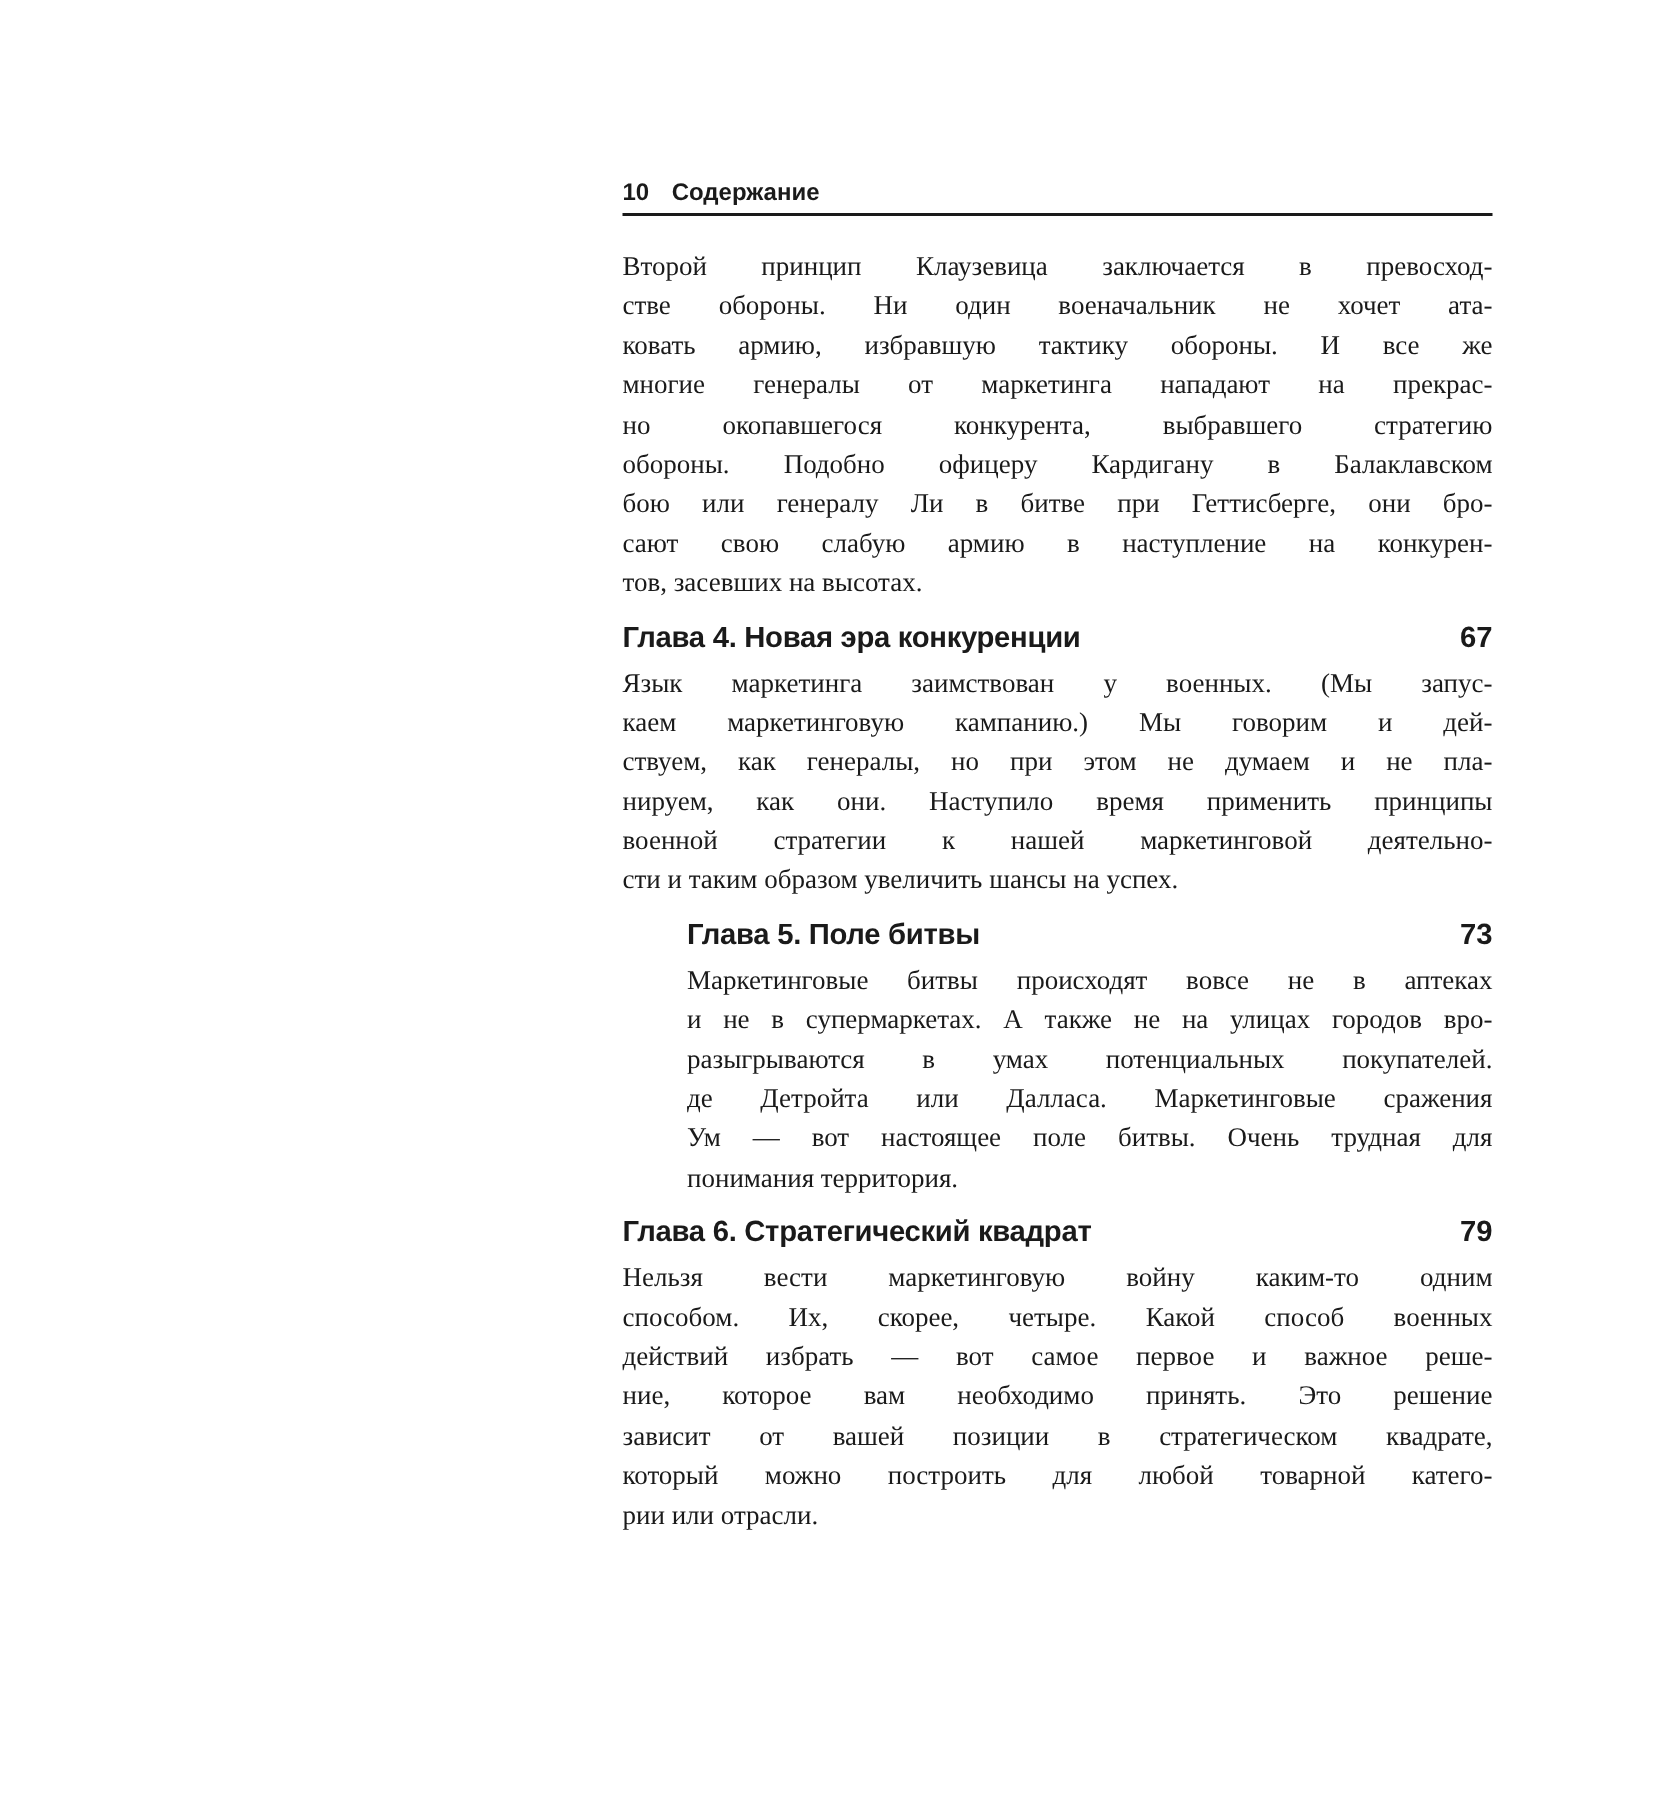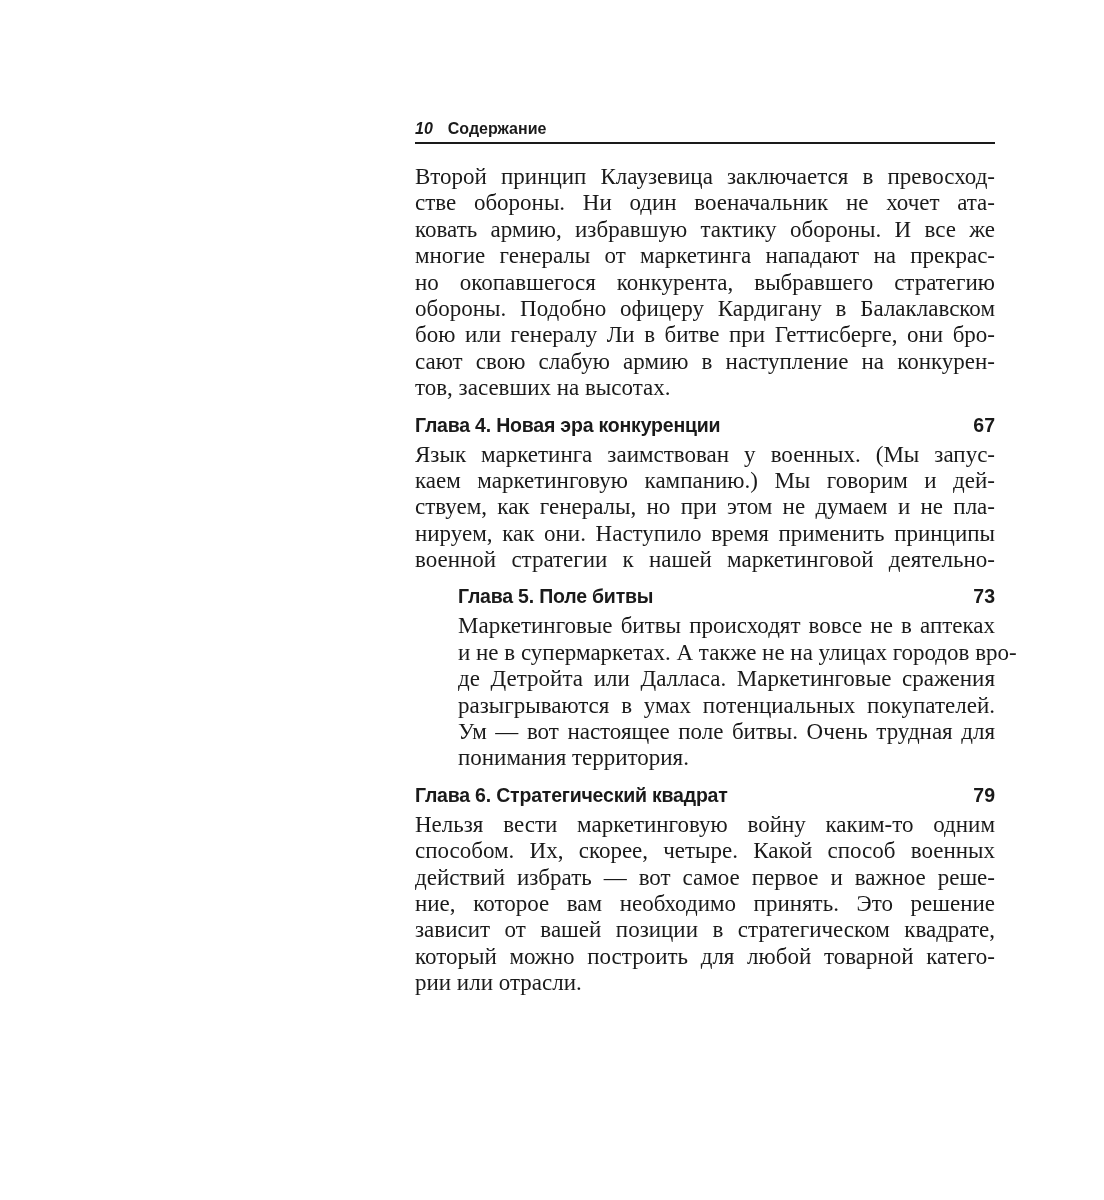--- a/index.html
+++ b/index.html
@@ -26,42 +26,41 @@
       font-size: 16px;
       line-height: 22px;
       height: 22px;
       border-bottom: 2.5px solid #1a1a1a;
       padding-bottom: 2px;
       display: flex;
       align-items: baseline;
     }
     .running-head .folio {
       margin-right: 15px;
-      font-style: italic;
     }
     .chapter {
       margin: 0;
     }
     .chapter-heading {
       font-family: "Liberation Sans", "DejaVu Sans", sans-serif;
       font-weight: bold;
       font-size: 19.5px;
       line-height: 26px;
       display: flex;
       justify-content: space-between;
       align-items: baseline;
       white-space: nowrap;
       margin-bottom: 4px;
     }
     .chapter-heading .title {
       letter-spacing: -0.2px;
     }
     .body-text {
       font-family: "Liberation Serif", "DejaVu Serif", serif;
-      font-size: 23px;
+      font-size: 18px;
       line-height: 26.4px;
       color: #1a1a1a;
     }
     .body-text .line {
       display: block;
       text-align: justify;
       text-align-last: justify;
       white-space: nowrap;
       height: 26.4px;
       overflow: visible;
@@ -102,33 +101,34 @@
     <div class="chapter-heading">
       <span class="title">Глава 4. Новая эра конкуренции</span>
       <span class="pg">67</span>
     </div>
     <div class="body-text">
       <span class="line">Язык маркетинга заимствован у военных. (Мы запус-</span>
       <span class="line">каем маркетинговую кампанию.) Мы говорим и дей-</span>
       <span class="line">ствуем, как генералы, но при этом не думаем и не пла-</span>
       <span class="line">нируем, как они. Наступило время применить принципы</span>
       <span class="line">военной стратегии к нашей маркетинговой деятельно-</span>
+      <span class="line last">сти и таким образом увеличить шансы на успех.</span>
     </div>
   </div>
 
   <div class="chapter" id="ch5">
     <div class="chapter-heading">
       <span class="title">Глава 5. Поле битвы</span>
       <span class="pg">73</span>
     </div>
     <div class="body-text">
       <span class="line">Маркетинговые битвы происходят вовсе не в аптеках</span>
       <span class="line">и не в супермаркетах. А также не на улицах городов вро-</span>
+      <span class="line">разыгрываются в умах потенциальных покупателей.</span>
       <span class="line">де Детройта или Далласа. Маркетинговые сражения</span>
-      <span class="line">разыгрываются в умах потенциальных покупателей.</span>
       <span class="line">Ум — вот настоящее поле битвы. Очень трудная для</span>
       <span class="line last">понимания территория.</span>
     </div>
   </div>
 
   <div class="chapter" id="ch6">
     <div class="chapter-heading">
       <span class="title">Глава 6. Стратегический квадрат</span>
       <span class="pg">79</span>
     </div>

